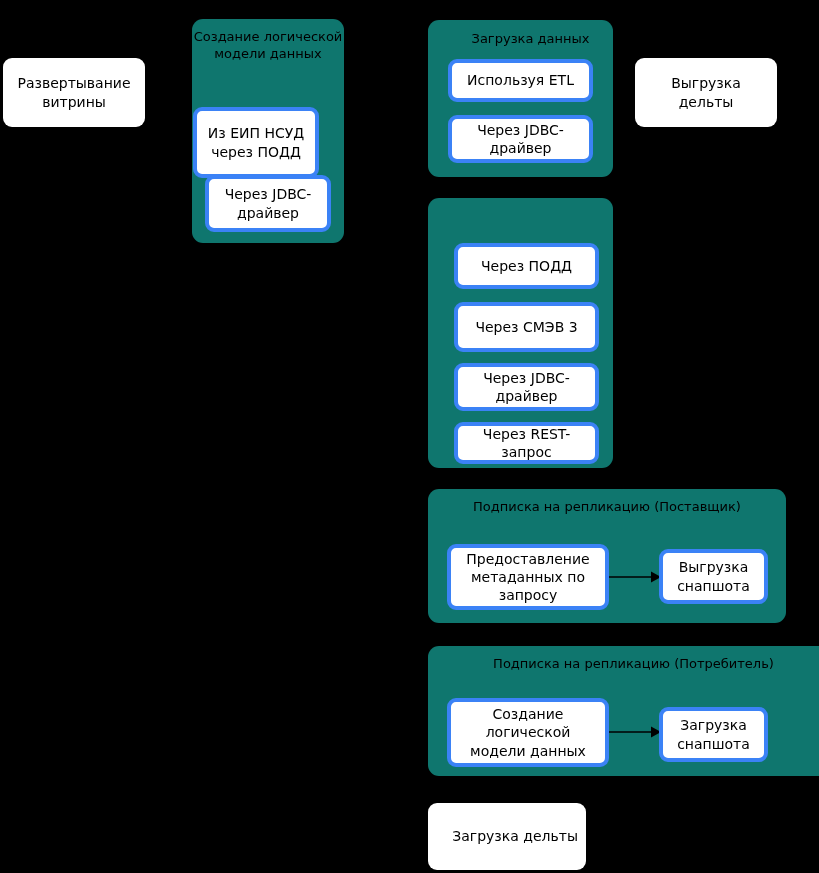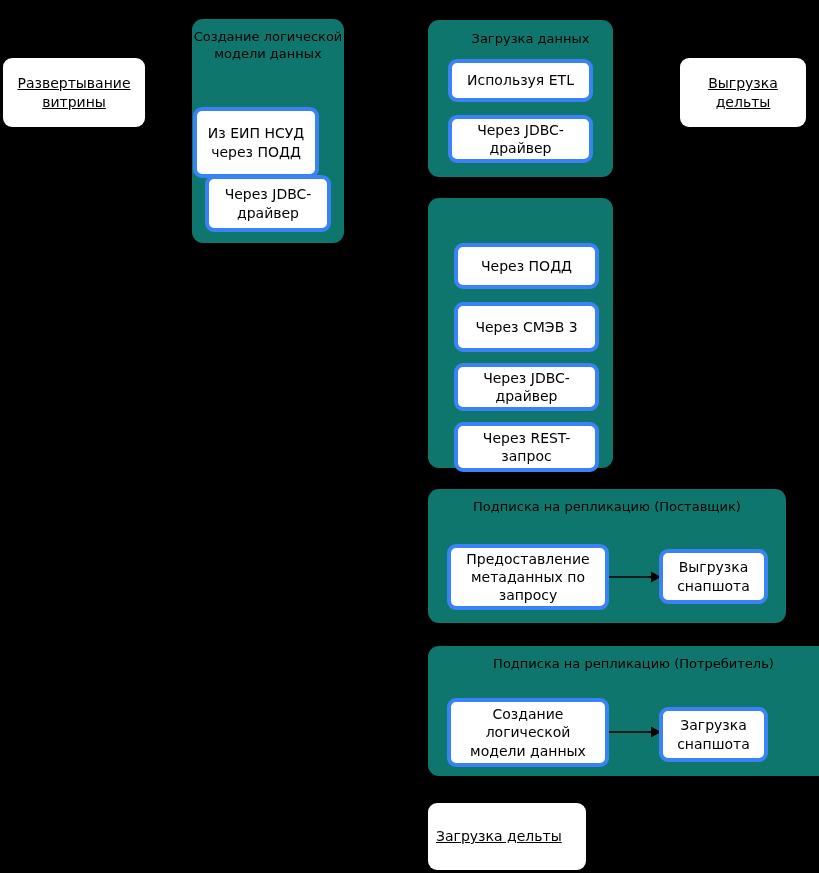--- a/index.html
+++ b/index.html
@@ -26,24 +26,23 @@
   }
 
   
   .node {
     position: absolute;
     box-sizing: border-box;
     background: #ffffff;
     color: #000000;
     display: flex;
     align-items: center;
-    justify-content: flex-start;
+    justify-content: flex-end;
     text-align: center;
     line-height: 1.32;
-    text-decoration: underline;
   }
 
   
   .card {
     border-radius: 9px;
     border: none;
     font-size: 14px;
     padding: 4px 8px;
   }
 
@@ -119,35 +118,35 @@
     <div class="group-title" style="top:11px;padding-left:20px;">Загрузка данных</div>
     <div class="group-title sr-only"></div>
     <div class="item" style="left:20px; top:39px; width:145px; height:43px;">
       <span>Используя ETL</span>
     </div>
     <div class="item" style="left:20px; top:95px; width:145px; height:48px;">
       <span>Через JDBC-драйвер</span>
     </div>
   </div>
 
-  <div class="node card" style="left:680px; top:58px; width:126px; height:69px;">
+  <div class="node card" style="left:635px; top:58px; width:142px; height:69px;">
     <span>Выгрузка дельты</span>
   </div>
 
   <div class="group" style="left:428px; top:198px; width:185px; height:270px;">
     <div class="item" style="left:26px; top:45px; width:145px; height:46px;">
       <span>Через ПОДД</span>
     </div>
     <div class="item" style="left:26px; top:104px; width:145px; height:50px;">
       <span>Через СМЭВ 3</span>
     </div>
     <div class="item" style="left:26px; top:165px; width:145px; height:48px;">
       <span>Через JDBC-драйвер</span>
     </div>
-    <div class="item" style="left:26px; top:224px; width:145px; height:50px;">
+    <div class="item" style="left:26px; top:224px; width:145px; height:42px;">
       <span>Через REST-запрос</span>
     </div>
   </div>
 
   <div class="group" style="left:428px; top:489px; width:358px; height:134px;">
     <div class="group-title" style="top:10px;">Подписка на репликацию (Поставщик)</div>
     <div class="item" style="left:19px; top:55px; width:162px; height:66px;">
       <span>Предоставление метаданных по запросу</span>
     </div>
 

